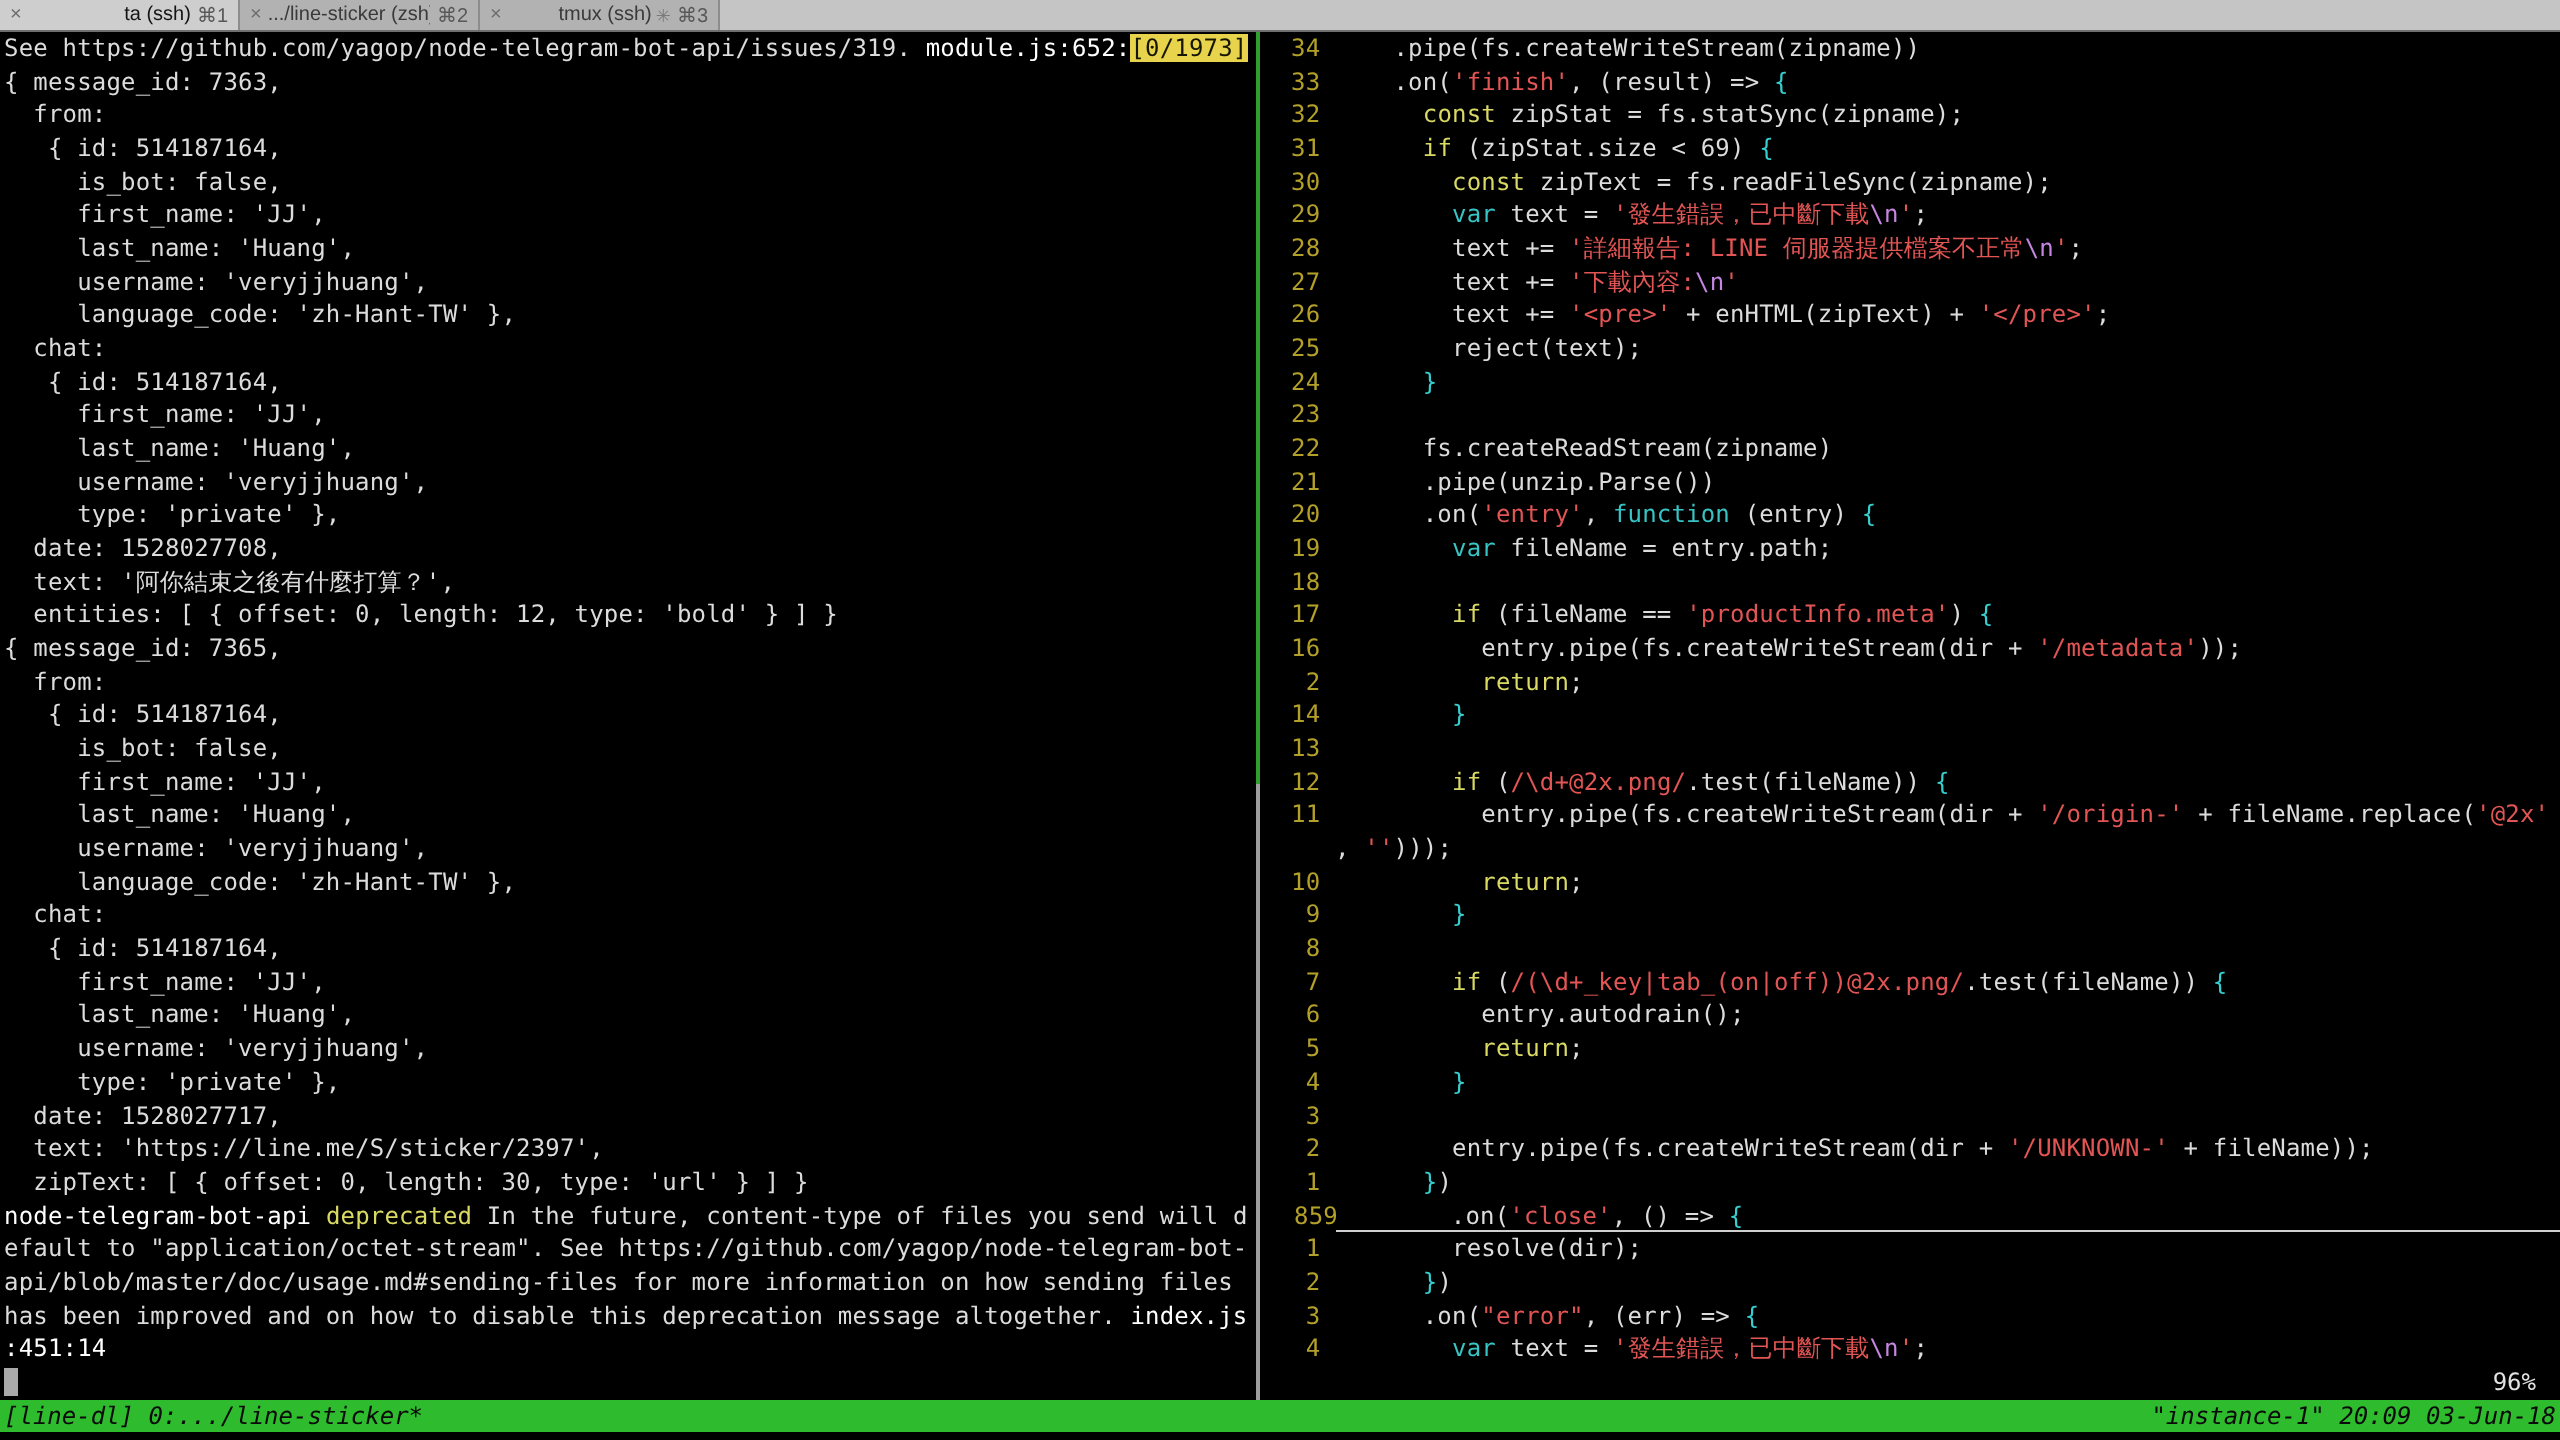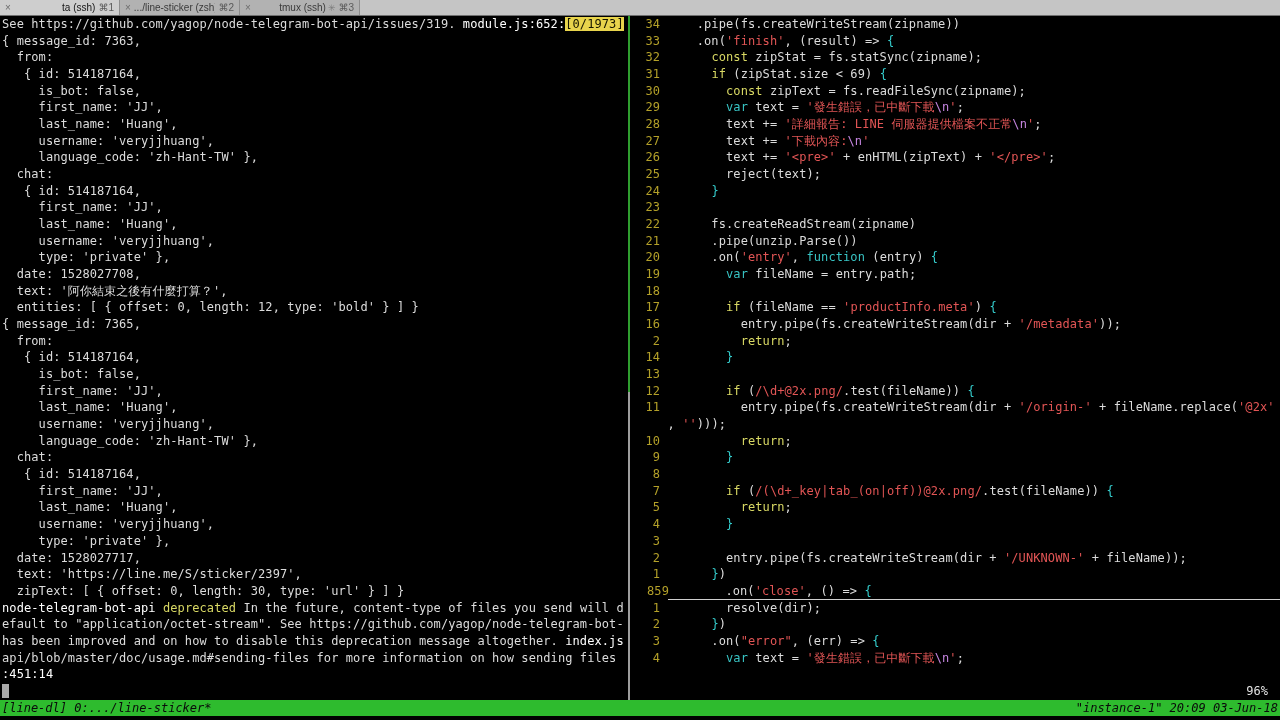--- a/index.html
+++ b/index.html
@@ -111,22 +111,22 @@
       <div class="trow"><span class="sg-w">   { id: 514187164,</span></div>
       <div class="trow"><span class="sg-w">     first_name: 'JJ',</span></div>
       <div class="trow"><span class="sg-w">     last_name: 'Huang',</span></div>
       <div class="trow"><span class="sg-w">     username: 'veryjjhuang',</span></div>
       <div class="trow"><span class="sg-w">     type: 'private' },</span></div>
       <div class="trow"><span class="sg-w">  date: 1528027717,</span></div>
       <div class="trow"><span class="sg-w">  text: 'https://line.me/S/sticker/2397',</span></div>
       <div class="trow"><span class="sg-w">  zipText: [ { offset: 0, length: 30, type: 'url' } ] }</span></div>
       <div class="trow"><span class="sg-c">node-telegram-bot-api</span><span class="sg-w"> </span><span class="sg-y">deprecated</span><span class="sg-w"> In the future, content-type of files you send will d</span></div>
       <div class="trow"><span class="sg-w">efault to "application/octet-stream". See https://github.com/yagop/node-telegram-bot-</span></div>
+      <div class="trow"><span class="sg-w">api/blob/master/doc/usage.md#sending-files for more information on how sending files</span></div>
       <div class="trow"><span class="sg-w">has been improved and on how to disable this deprecation message altogether. </span><span class="sg-c">index.js</span></div>
-      <div class="trow"><span class="sg-w">api/blob/master/doc/usage.md#sending-files for more information on how sending files</span></div>
       <div class="trow"><span class="sg-c">:451:14</span></div>
       <div class="trow"><span class="sg-cursor"> </span></div>
     </div>
   <div class="pane-divider"></div>
   <div class="pane-right">
     <div class="vim-ruler">
       <span class="ruler-pos">859,1</span>
       <span class="ruler-pct">96%</span>
     </div>
   <div class="trow"><span class="lnum">34</span><span class="sg-w">    .pipe(fs.createWriteStream(zipname))</span></div>
@@ -151,20 +151,21 @@
       <div class="trow"><span class="lnum">2</span><span class="sg-w">          </span><span class="sg-y">return</span><span class="sg-w">;</span></div>
       <div class="trow"><span class="lnum">14</span><span class="sg-w">        </span><span class="sg-b">}</span></div>
       <div class="trow"><span class="lnum">13</span></div>
       <div class="trow"><span class="lnum">12</span><span class="sg-w">        </span><span class="sg-y">if</span><span class="sg-w"> (</span><span class="sg-r">/\d+@2x.png/</span><span class="sg-w">.test(fileName)) </span><span class="sg-b">{</span></div>
       <div class="trow"><span class="lnum">11</span><span class="sg-w">          entry.pipe(fs.createWriteStream(dir + </span><span class="sg-r">'/origin-'</span><span class="sg-w"> + fileName.replace(</span><span class="sg-r">'@2x'</span></div>
       <div class="trow"><span class="lnum"></span><span class="sg-w">, </span><span class="sg-r">''</span><span class="sg-w">)));</span></div>
       <div class="trow"><span class="lnum">10</span><span class="sg-w">          </span><span class="sg-y">return</span><span class="sg-w">;</span></div>
       <div class="trow"><span class="lnum">9</span><span class="sg-w">        </span><span class="sg-b">}</span></div>
       <div class="trow"><span class="lnum">8</span></div>
       <div class="trow"><span class="lnum">7</span><span class="sg-w">        </span><span class="sg-y">if</span><span class="sg-w"> (</span><span class="sg-r">/(\d+_key|tab_(on|off))@2x.png/</span><span class="sg-w">.test(fileName)) </span><span class="sg-b">{</span></div>
+      <div class="trow"><span class="lnum">6</span><span class="sg-w">          entry.autodrain();</span></div>
       <div class="trow"><span class="lnum">5</span><span class="sg-w">          </span><span class="sg-y">return</span><span class="sg-w">;</span></div>
       <div class="trow"><span class="lnum">4</span><span class="sg-w">        </span><span class="sg-b">}</span></div>
       <div class="trow"><span class="lnum">3</span></div>
       <div class="trow"><span class="lnum">2</span><span class="sg-w">        entry.pipe(fs.createWriteStream(dir + </span><span class="sg-r">'/UNKNOWN-'</span><span class="sg-w"> + fileName));</span></div>
       <div class="trow"><span class="lnum">1</span><span class="sg-w">      </span><span class="sg-b">}</span><span class="sg-w">)</span></div>
       <div class="trow cursorline"><span class="lnum cur">859</span><span class="sg-w">      .on(</span><span class="sg-r">'close'</span><span class="sg-w">, () =&gt; </span><span class="sg-b">{</span></div>
       <div class="trow"><span class="lnum">1</span><span class="sg-w">        resolve(dir);</span></div>
       <div class="trow"><span class="lnum">2</span><span class="sg-w">      </span><span class="sg-b">}</span><span class="sg-w">)</span></div>
       <div class="trow"><span class="lnum">3</span><span class="sg-w">      .on(</span><span class="sg-r">"error"</span><span class="sg-w">, (err) =&gt; </span><span class="sg-b">{</span></div>
       <div class="trow"><span class="lnum">4</span><span class="sg-w">        </span><span class="sg-cy">var</span><span class="sg-w"> text = </span><span class="sg-r">'發生錯誤，已中斷下載</span><span class="sg-m">\n</span><span class="sg-r">'</span><span class="sg-w">;</span></div>

